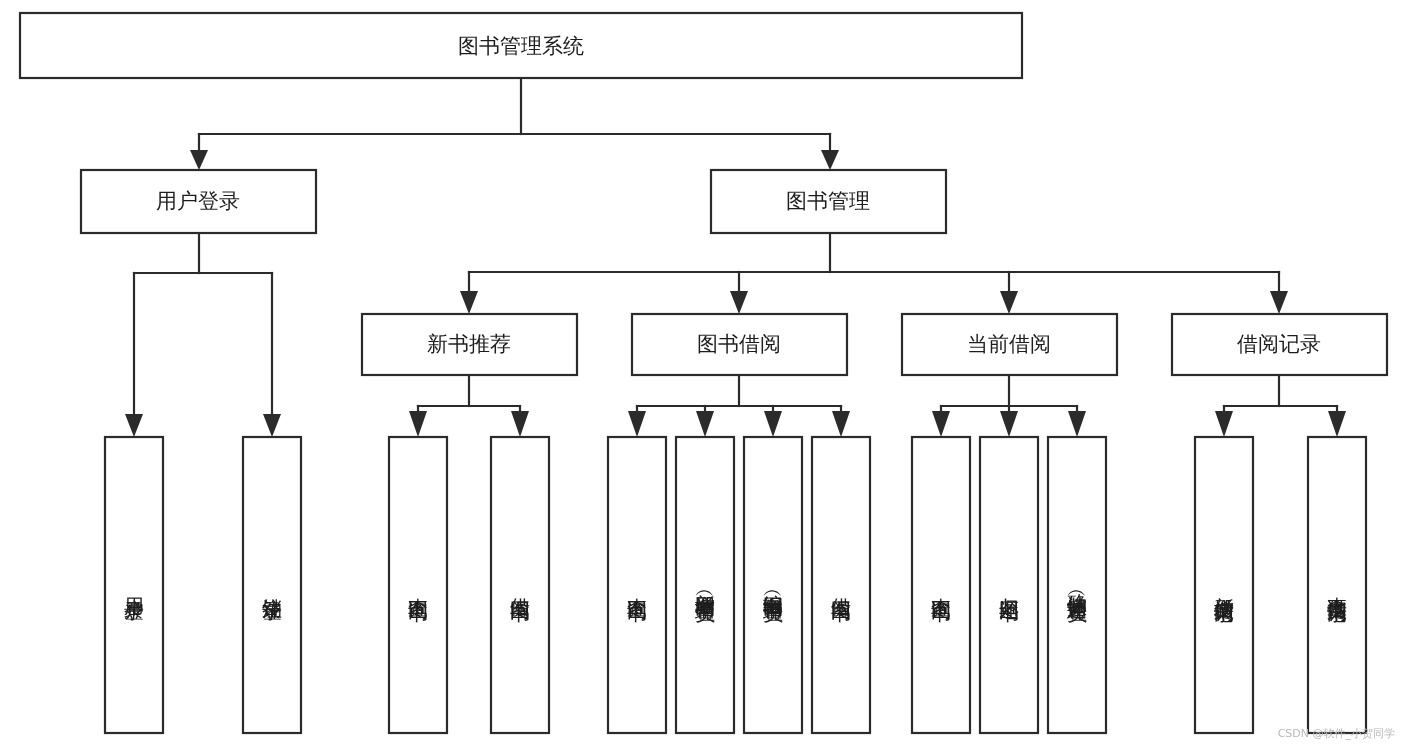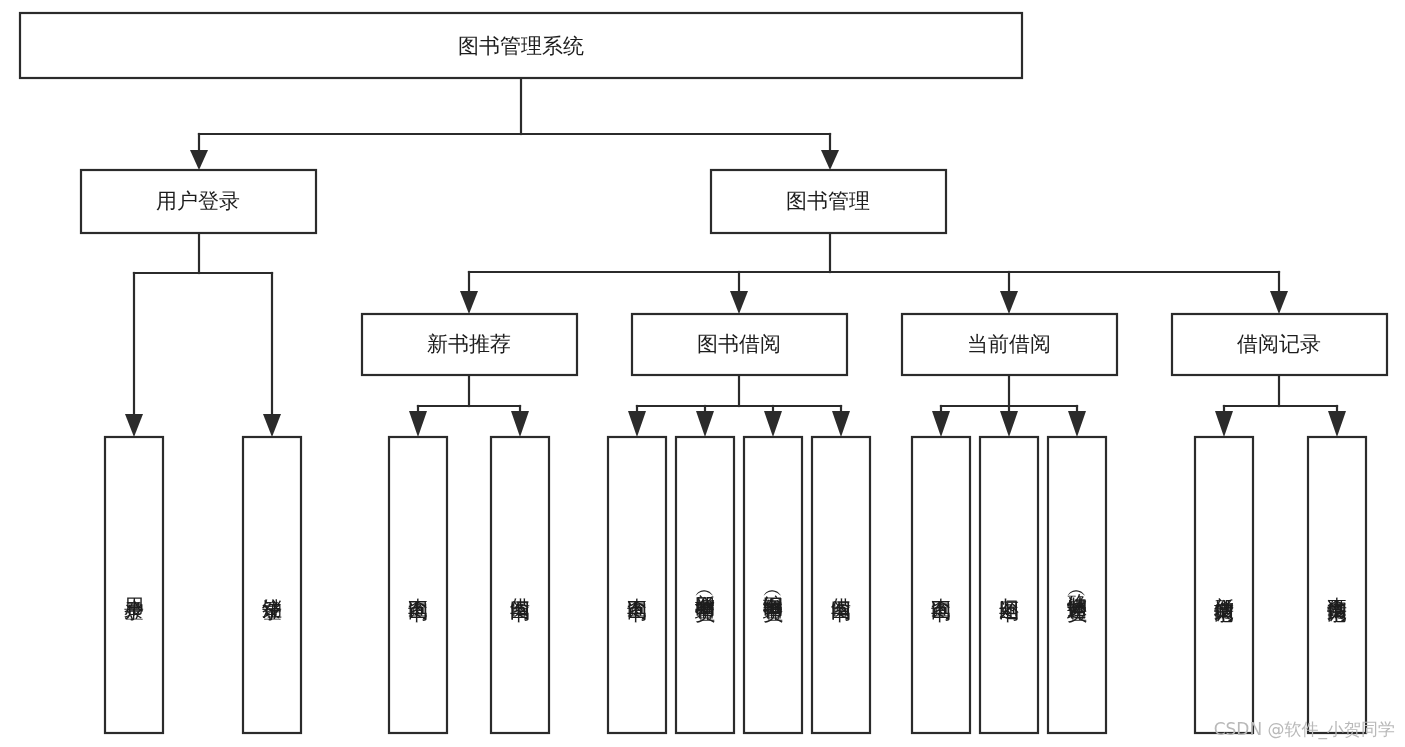--- a/index.html
+++ b/index.html
@@ -60,21 +60,21 @@
     justify-content: center;
     text-align: center;
     white-space: nowrap;
     pointer-events: none;
   }
   .watermark {
     position: absolute;
     right: 10px;
     bottom: 6px;
     font-family: "DejaVu Sans", "Liberation Sans", sans-serif;
-    font-size: 17px;
+    font-size: 11px;
     color: #b9b9b9;
     white-space: nowrap;
   }
 </style>
 </head>
 <body>
 
 <div id="diagram-root">
 
   <svg class="flow" viewBox="0 0 1405 747" xmlns="http://www.w3.org/2000/svg">

